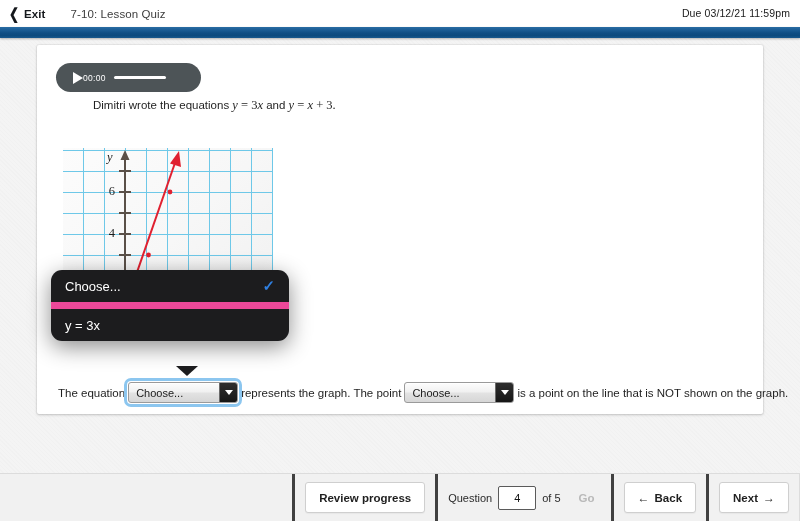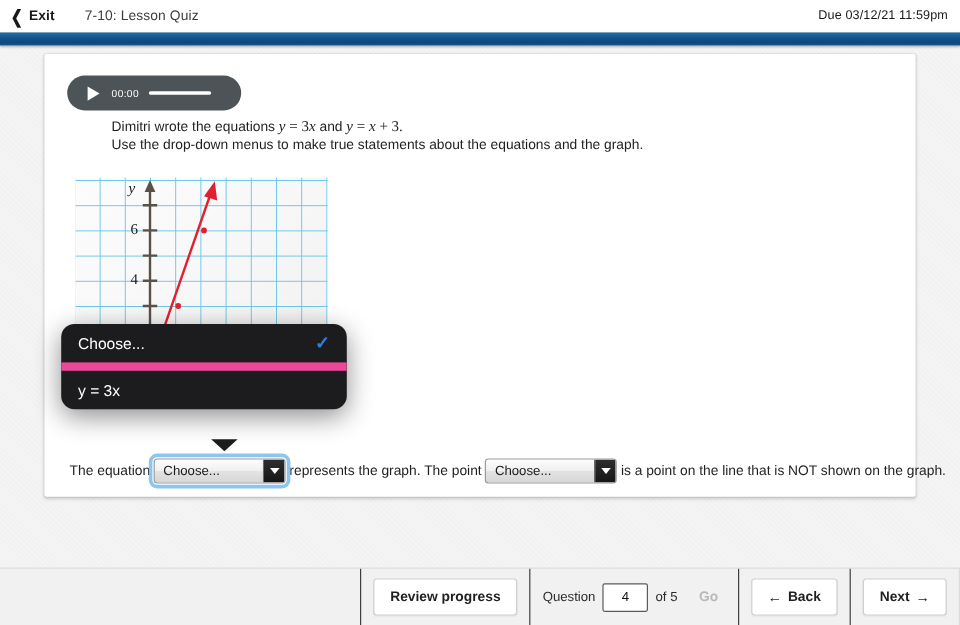--- a/index.html
+++ b/index.html
@@ -98,21 +98,20 @@
     cursor: pointer;
   }
   .play-triangle {
     margin-left: 17px;
     width: 0; height: 0;
     border-left: 10px solid #ffffff;
     border-top: 6.5px solid transparent;
     border-bottom: 6.5px solid transparent;
   }
   .audio-time {
-    margin-left: 10px;
     color: #ffffff;
     font-size: 8.5px;
     font-family: "Liberation Sans", sans-serif;
     letter-spacing: 0.3px;
   }
   .audio-track {
     margin-left: 8px;
     width: 52px; height: 2.5px;
     background: #ffffff;
     border-radius: 2px;
@@ -273,21 +272,21 @@
     background: #f1f1f1;
     border-top: 1px solid #dcdcdc;
     display: flex;
     align-items: center;
     justify-content: flex-end;
   }
   .tb-group {
     display: flex;
     align-items: center;
     height: 47px;
-    border-left: 1px solid #404040;
+    border-left: 3px solid #404040;
     padding: 0 10px;
   }
   .tb-group.last { border-right: 1px solid #dcdcdc; }
   .tb-btn {
     background: #ffffff;
     border: 1px solid #cfcfcf;
     border-radius: 3px;
     height: 29px;
     padding: 0 13px;
     display: flex;
@@ -344,21 +343,20 @@
 
   <div class="card">
 
     <div class="audio-player">
       <div class="play-triangle"></div>
       <div class="audio-time">00:00</div>
       <div class="audio-track"></div>
     </div>
 
     <div class="prompt l1"><span>Dimitri wrote the equations </span><span class="mvar">y</span><span class="mnum"> = 3</span><span class="mvar">x</span><span> and </span><span class="mvar">y</span><span class="mnum"> = </span><span class="mvar">x</span><span class="mnum"> + 3.</span></div>
-    <div class="prompt l2">Use the drop-down menus to make true statements about the equations and the graph.</div>
 
     <div class="graph-wrap">
       <div class="graph-bg"></div>
       <div class="graph-grid"></div>
       <svg class="graph-svg" viewBox="0 0 210 125">
 
         <line x1="62" y1="8" x2="62" y2="125" stroke="#5a5048" stroke-width="2"></line>
         <polygon points="62,2 57.5,12 66.5,12" fill="#5a5048"></polygon>
 
         <line x1="56" y1="23" x2="68" y2="23" stroke="#5a5048" stroke-width="2"></line>

